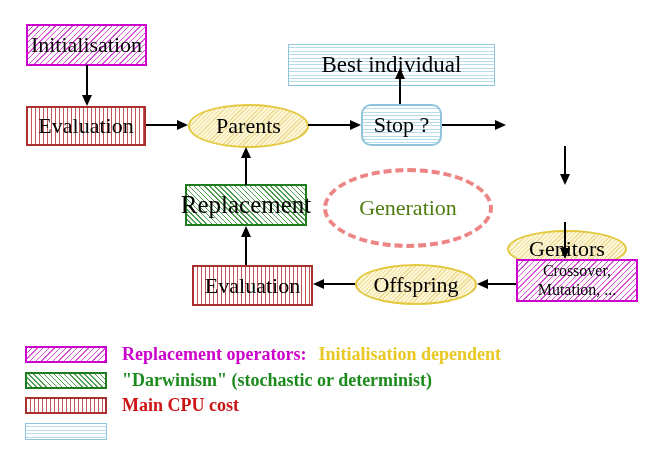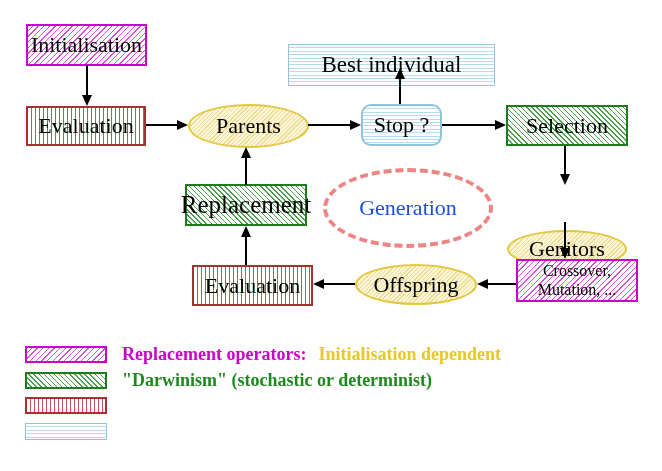--- a/index.html
+++ b/index.html
@@ -15,21 +15,21 @@
   .hatch-magenta { border:2px solid #cc00cc;
     background:repeating-linear-gradient(135deg,#ffffff 0px,#ffffff 3px,#d650d6 3px,#d650d6 4px); }
   .hatch-green { border:2px solid #1e7b1e;
     background:repeating-linear-gradient(45deg,#ffffff 0px,#ffffff 2.6px,#4f9e4f 2.6px,#4f9e4f 3.6px); }
   .stripe-red { border:2px solid #aa3030;
     background:repeating-linear-gradient(90deg,#ffffff 0px,#ffffff 3px,#c25555 3px,#c25555 4px); }
   .stripe-cyan { border:1px solid #90c4dc;
     background:repeating-linear-gradient(180deg,#ffffff 0px,#ffffff 2.4px,#b8dcec 2.4px,#b8dcec 3.4px); }
   .ellipse-yellow { border:2px solid #e3c83e; border-radius:50%;
     background:#fdf7d8 repeating-linear-gradient(135deg,rgba(255,255,255,0) 0px,rgba(255,255,255,0) 2px,#eedc96 2px,#eedc96 3px); }
-  .gen-ellipse { border:4px dashed #ee8585; border-radius:50%; color:#1d4ed8; background:#ffffff; }
+  .gen-ellipse { border:4px dashed #ee8585; border-radius:50%; color:#4d7c0f; background:#ffffff; }
 
   
   #n-init        { left:26px;  top:24px;  width:121px; height:42px; font-size:22px; }
   #n-eval1       { left:26px;  top:106px; width:120px; height:40px; font-size:22px; }
   #n-parents     { left:188px; top:104px; width:121px; height:44px; font-size:22px; }
   #n-best        { left:288px; top:44px;  width:207px; height:42px; font-size:23px; }
   #n-stop        { left:361px; top:104px; width:81px;  height:42px; font-size:22px; border-radius:10px; border-width:2px; }
   #n-selection   { left:506px; top:105px; width:122px; height:41px; font-size:22px; }
   #n-replacement { left:185px; top:184px; width:122px; height:42px; font-size:25px; }
   #n-generation  { left:323px; top:168px; width:170px; height:80px; font-size:22px; }
@@ -67,21 +67,20 @@
 </head>
 <body>
 
 <div class="canvas">
 
   <div class="node hatch-magenta" id="n-init">Initialisation</div>
   <div class="node stripe-red" id="n-eval1">Evaluation</div>
   <div class="node ellipse-yellow" id="n-parents">Parents</div>
   <div class="node stripe-cyan" id="n-best">Best individual</div>
   <div class="node stripe-cyan" id="n-stop">Stop ?</div>
-  <div class="node hatch-green" id="n-selection">Selection</div>
   <div class="node hatch-green" id="n-replacement">Replacement</div>
   <div class="node gen-ellipse" id="n-generation">Generation</div>
   <div class="node ellipse-yellow" id="n-genitors">Genitors</div>
   <div class="node stripe-red" id="n-eval2">Evaluation</div>
   <div class="node ellipse-yellow" id="n-offspring">Offspring</div>
   <div class="node hatch-magenta" id="n-crossover">
     <span>Crossover,</span>
     <span>Mutation, ...</span>
   </div>
 
@@ -121,14 +120,15 @@
   <div class="swatch hatch-magenta" id="sw-magenta"></div>
   <div class="swatch hatch-green" id="sw-green"></div>
   <div class="swatch stripe-red" id="sw-red"></div>
   <div class="swatch stripe-cyan" id="sw-cyan"></div>
 
   <div class="lrow" id="lr1">
     <span class="lg-magenta">Replacement operators:</span>
     <span class="lg-gold">Initialisation dependent</span>
   </div>
   <div class="lrow lg-green" id="lr2">"Darwinism" (stochastic or determinist)</div>
+  <div class="lrow lg-red" id="lr3">Main CPU cost</div>
 
 </div>
 
 </body></html>

